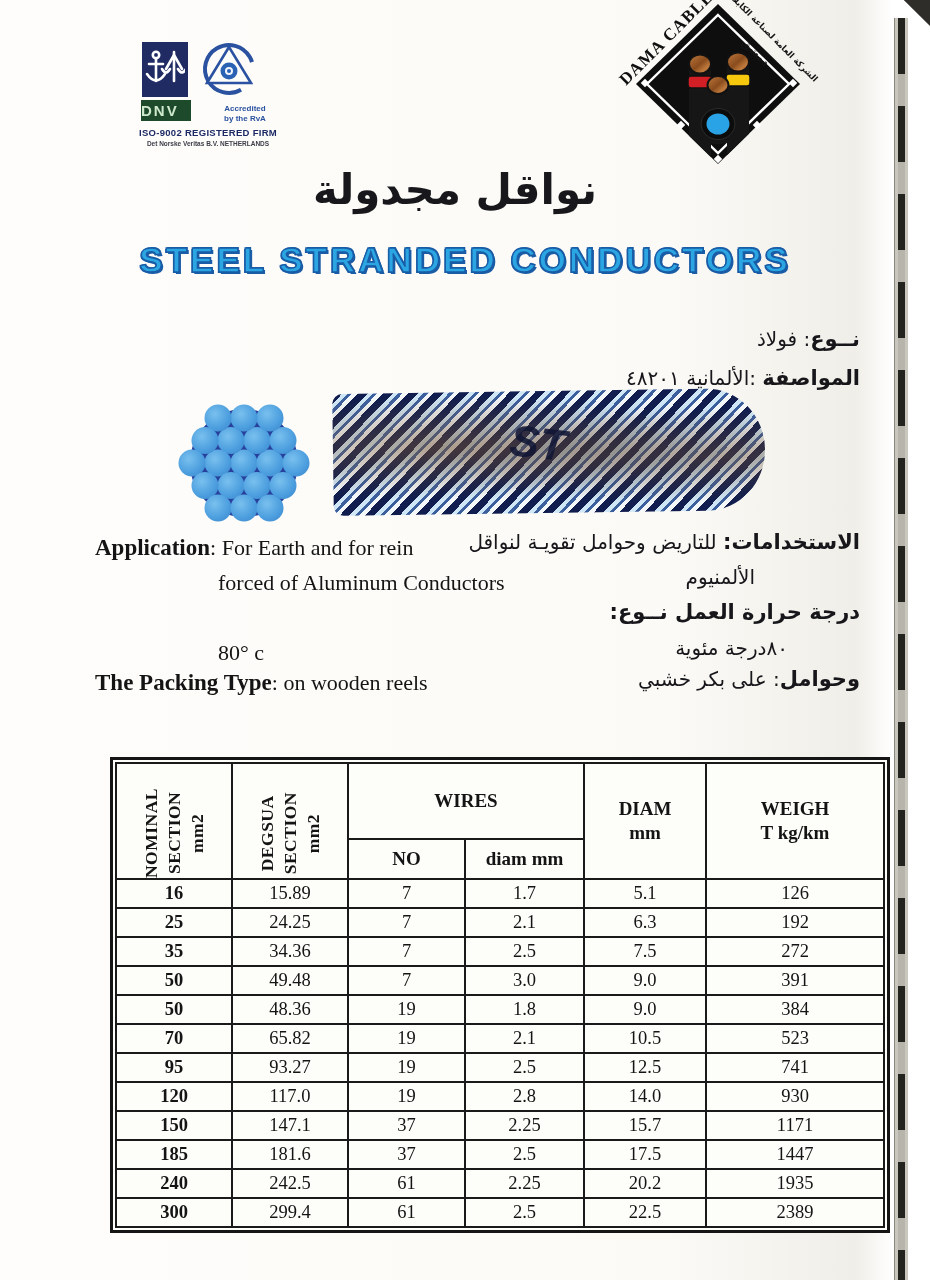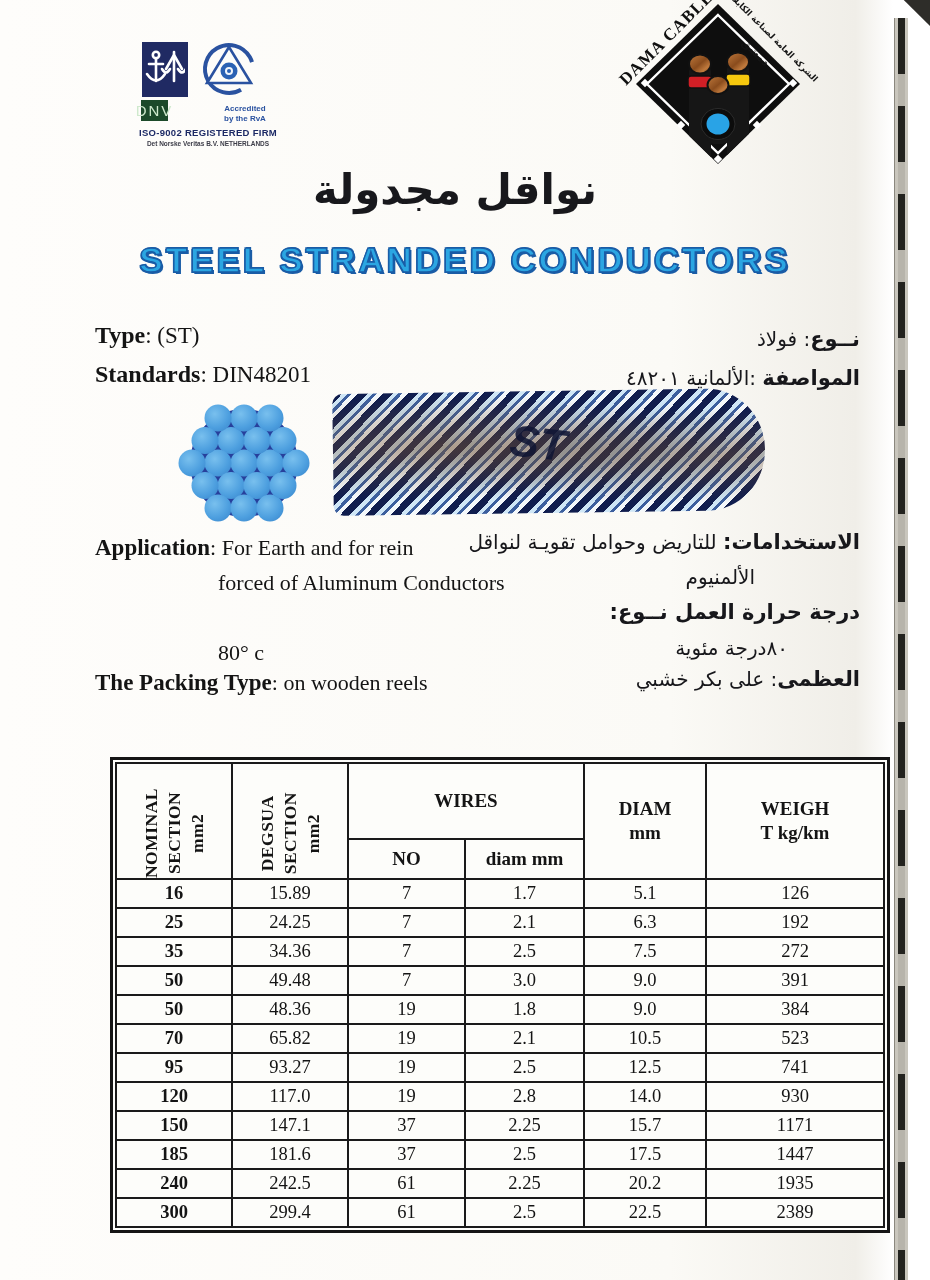--- a/index.html
+++ b/index.html
@@ -12,23 +12,23 @@
   
   .bind-strip{left:894px;top:18px;width:13px;height:1262px;background:#c9c6bd;
     border-left:1px solid #8a877e;}
   .bind-dashes{position:absolute;left:3px;top:0;width:7px;height:100%;
     background:repeating-linear-gradient(180deg,#23231f 0 56px,#b7b4ab 56px 88px);}
   .corner-shadow{left:898px;top:0;width:32px;height:26px;background:#2e2d29;
     clip-path:polygon(18% 0,100% 0,100% 100%);}
   
   .anchor-box{left:142px;top:42px;width:46px;height:55px;background:#202a63;
     display:flex;align-items:center;justify-content:center;}
-  .dnv-box{left:141px;top:100px;width:27px;height:21px;background:#1c4a2a;
-    display:flex;align-items:center;justify-content:center;
-    font-family:"Liberation Sans",sans-serif;font-weight:normal;font-size:15px;
+  .dnv-box{left:141px;top:100px;width:50px;height:21px;background:#1c4a2a;
+    display:flex;align-items:center;
+    font-family:"Liberation Sans",sans-serif;font-weight:bold;font-size:15px;
     color:#cfe9cd;letter-spacing:2px;}
   .rva-logo{left:200px;top:40px;width:60px;height:60px;}
   .accredited{left:210px;top:104px;width:70px;font-family:"Liberation Sans",sans-serif;
     font-size:8px;font-weight:bold;color:#2a52a0;text-align:center;line-height:1.2;
     white-space:pre-line;}
   .iso-line{left:128px;top:127px;width:160px;text-align:center;
     font-family:"Liberation Sans",sans-serif;font-size:9.5px;font-weight:bold;
     color:#1d2a66;letter-spacing:.3px;}
   .iso-sub{left:128px;top:140px;width:160px;text-align:center;
     font-family:"Liberation Sans",sans-serif;font-size:6.5px;font-weight:bold;color:#3c3c48;}
@@ -156,24 +156,20 @@
       </g>
       <text transform="translate(52,42) rotate(-45)" text-anchor="middle" font-family="'Liberation Serif',serif" font-weight="bold" font-size="17" letter-spacing="1" fill="#101010">DAMA CABLE</text>
       <text transform="translate(152,38) rotate(45)" text-anchor="middle" font-family="'DejaVu Sans',sans-serif" font-weight="bold" font-size="8.5" fill="#141414">الشركة العامة لصناعة الكابلات</text>
       <text transform="translate(135,55) rotate(45)" text-anchor="middle" font-family="'DejaVu Sans',sans-serif" font-weight="bold" font-size="11" fill="#141414">دمشق</text>
     </svg>
   </div>
 
   <div class="abs title-ar">نواقل مجدولة</div>
   <div class="abs title-en">STEEL STRANDED CONDUCTORS</div>
 
-  <div class="abs spec-en">
-    <div><b>Type</b><span>: (ST)</span></div>
-    <div><b>Standards</b><span>: DIN48201</span></div>
-  </div>
   <div class="abs spec-ar">
     <div><b>نــوع</b><span>: فولاذ</span></div>
     <div><b>المواصفة</b><span> :الألمانية ٤٨٢٠١</span></div>
   </div>
 
   <div class="abs cross-img">
     <svg width="172" height="134" viewBox="0 0 172 134">
       <defs>
         <radialGradient id="strand" cx=".38" cy=".35" r=".85">
           <stop offset="0" stop-color="#79c0ee"></stop>
@@ -221,21 +217,21 @@
   <div class="abs d-ar" style="right:70px;top:600px;">
     <b>درجة حرارة العمل نــوع:</b>
   </div>
   <div class="abs d-en" style="left:218px;top:640px;">80° c</div>
   <div class="abs d-ar" style="right:142px;top:636px;">٨٠درجة مئوية</div>
 
   <div class="abs d-en" style="left:95px;top:670px;">
     <b>The Packing Type</b><span>: on wooden reels</span>
   </div>
   <div class="abs d-ar" style="right:70px;top:667px;">
-    <b>العظمى</b><span>: على بكر خشبي</span>
+    <b>وحوامل</b><span>: على بكر خشبي</span>
   </div>
 
   <div class="abs tbl-wrap">
     <table class="spec">
       <colgroup>
         <col style="width:116px">
           <col style="width:116px">
           <col style="width:117px">
         <col style="width:119px">
           <col style="width:122px">

